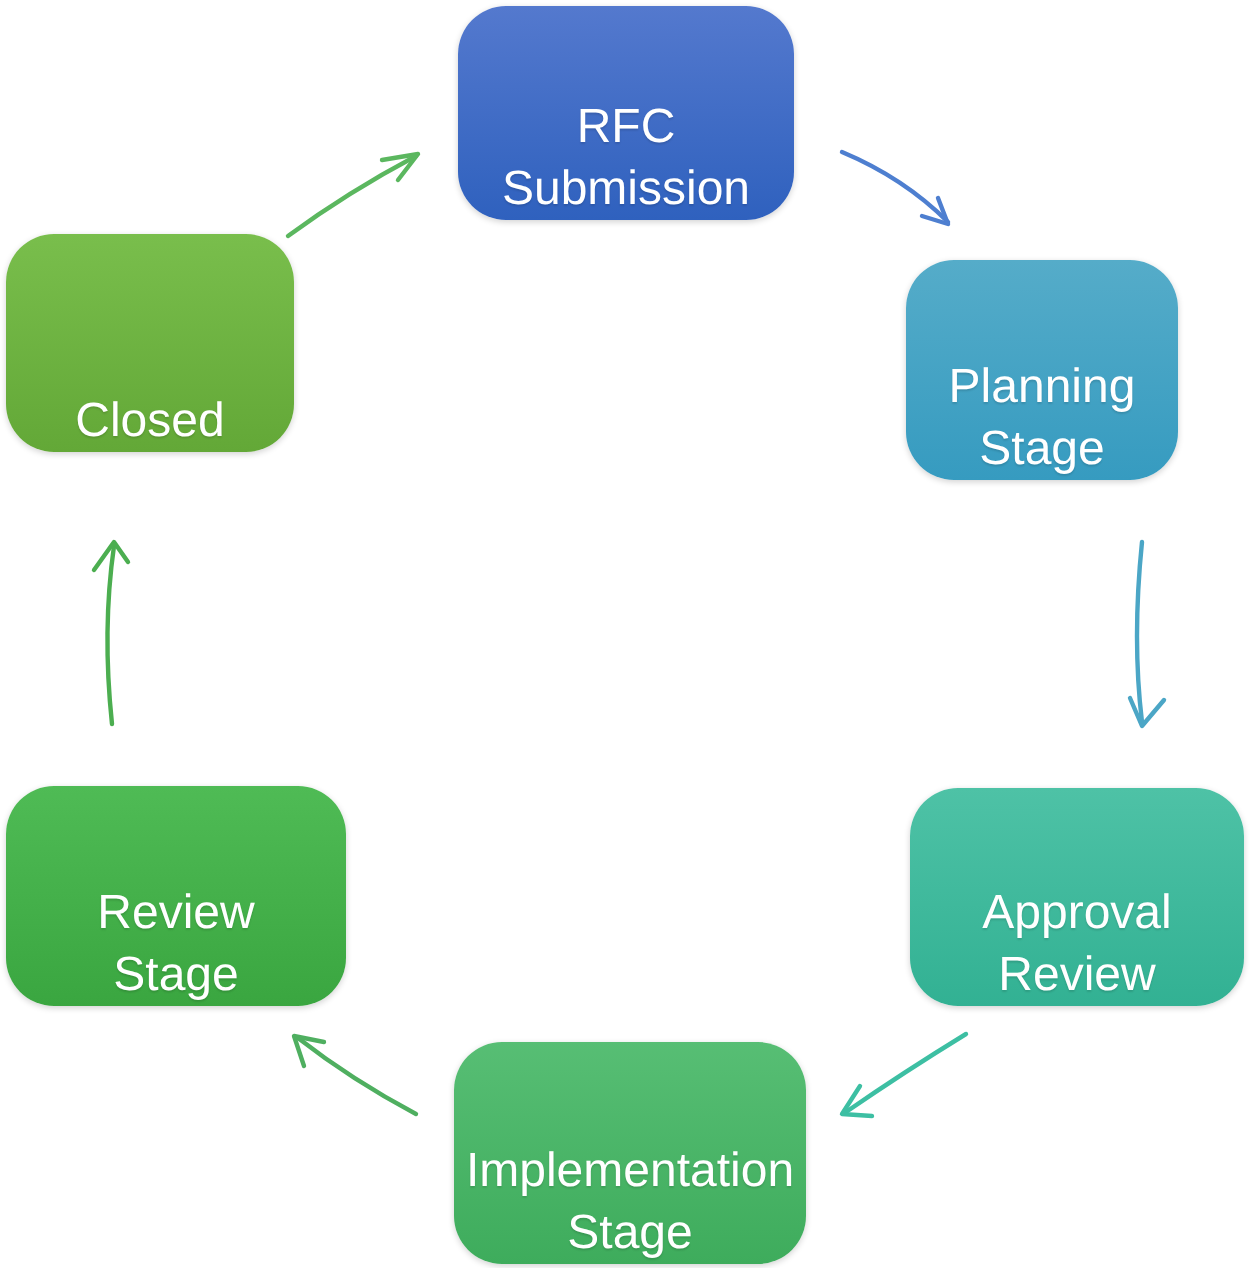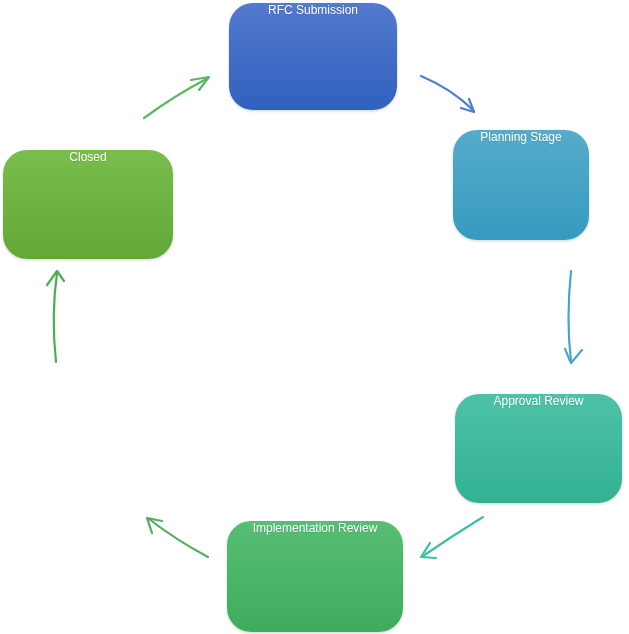--- a/index.html
+++ b/index.html
@@ -17,24 +17,24 @@
   .arrows path, .arrows polyline{
     fill:none;
     stroke-width:2.2;
     stroke-linecap:round;
     stroke-linejoin:round;
   }
   .node{
     position:absolute;
     border-radius:24px;
     display:flex;
-    align-items:flex-start;
+    align-items:flex-end;
     justify-content:center;
     color:#ffffff;
-    font-size:12px;
+    font-size:24px;
     line-height:1.3;
     text-align:center;
     box-shadow:0 1px 3px rgba(0,0,0,0.18);
   }
   .node span{
     padding:0 14px;
     text-shadow:0 1px 1px rgba(0,0,0,0.12);
   }
 </style>
 </head>
@@ -75,21 +75,24 @@
 
   <div class="node" style="left: 453px; top: 130px; width: 136px; height: 110px; background: linear-gradient(rgb(85, 172, 201), rgb(54, 155, 192));">
     <span>Planning Stage</span>
   </div>
 
   <div class="node" style="left: 455px; top: 394px; width: 167px; height: 109px; background: linear-gradient(rgb(78, 194, 166), rgb(50, 177, 147));">
     <span>Approval Review</span>
   </div>
 
   <div class="node" style="left: 227px; top: 521px; width: 176px; height: 111px; background: linear-gradient(rgb(87, 190, 116), rgb(62, 172, 92));">
-    <span>Implementation Review</span>
+    <span>Implementation Stage</span>
   </div>
 
+  <div class="node" style="left: 3px; top: 393px; width: 170px; height: 110px; background: linear-gradient(rgb(79, 187, 85), rgb(58, 166, 64));">
+    <span>Review Stage</span>
+  </div>
 
-  <div class="node" style="left: 3px; top: 150px; width: 170px; height: 109px; background: linear-gradient(rgb(121, 190, 76), rgb(99, 168, 55));">
+  <div class="node" style="left: 3px; top: 117px; width: 144px; height: 109px; background: linear-gradient(rgb(121, 190, 76), rgb(99, 168, 55));">
     <span>Closed</span>
   </div>
 
 </div>
 
 </body></html>

